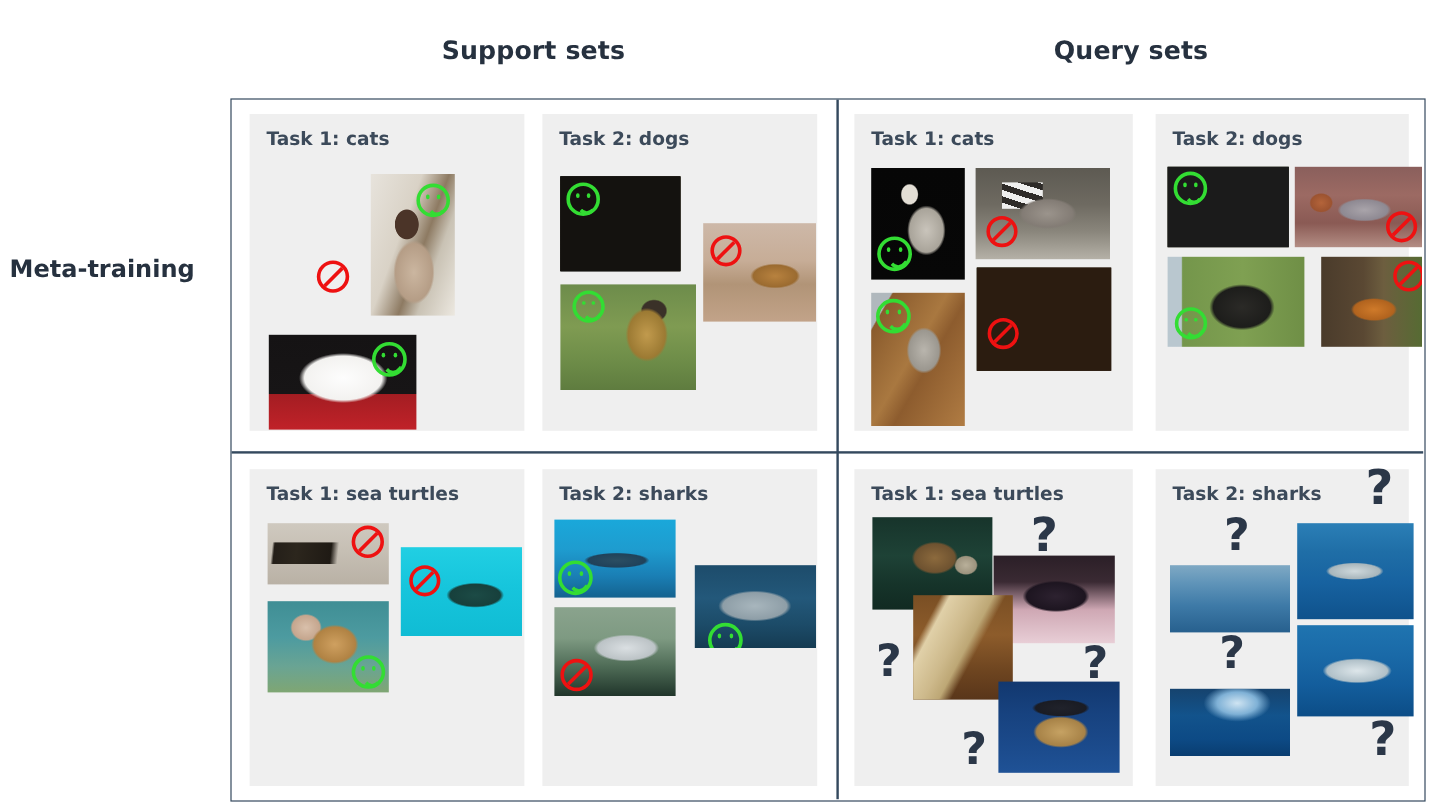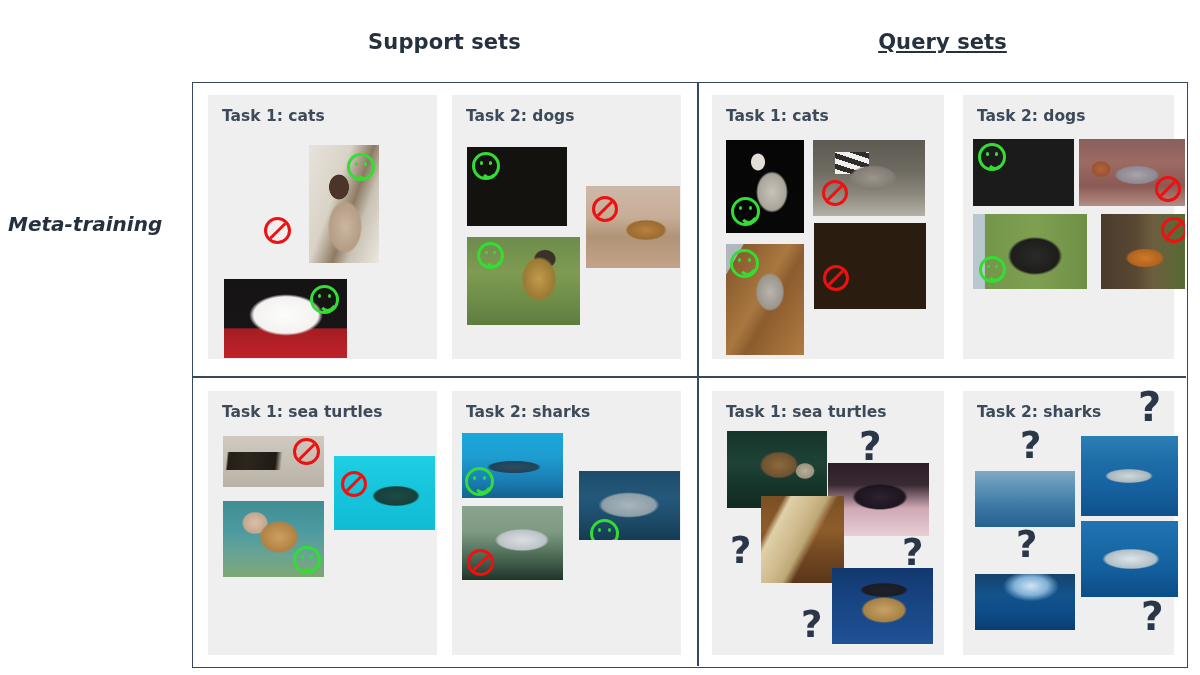--- a/index.html
+++ b/index.html
@@ -16,31 +16,30 @@
   .col-header{
     position:absolute;
     font-size:21px;
     font-weight:bold;
     color:#26313f;
     text-align:center;
     letter-spacing:.1px;
     white-space:nowrap;
   }
   #hdr-support{left:193px;top:30px;width:503px;}
-  #hdr-query{left:697px;top:30px;width:491px;text-decoration:underline;}
+  #hdr-query{left:697px;top:30px;width:491px;}
 
   
   .row-label{
     position:absolute;
     font-size:20px;
     font-weight:bold;
     color:#26313f;
     white-space:nowrap;
     text-align:left;
-    font-style:italic;
   }
   #lbl-metatraining{left:8px;top:212px;}
   #lbl-metatesting{left:8px;top:506px;}
 
   
   .grid{
     position:absolute;
     left:192px;top:82px;
     width:996px;height:586px;
     border:1.6px solid #34495e;

